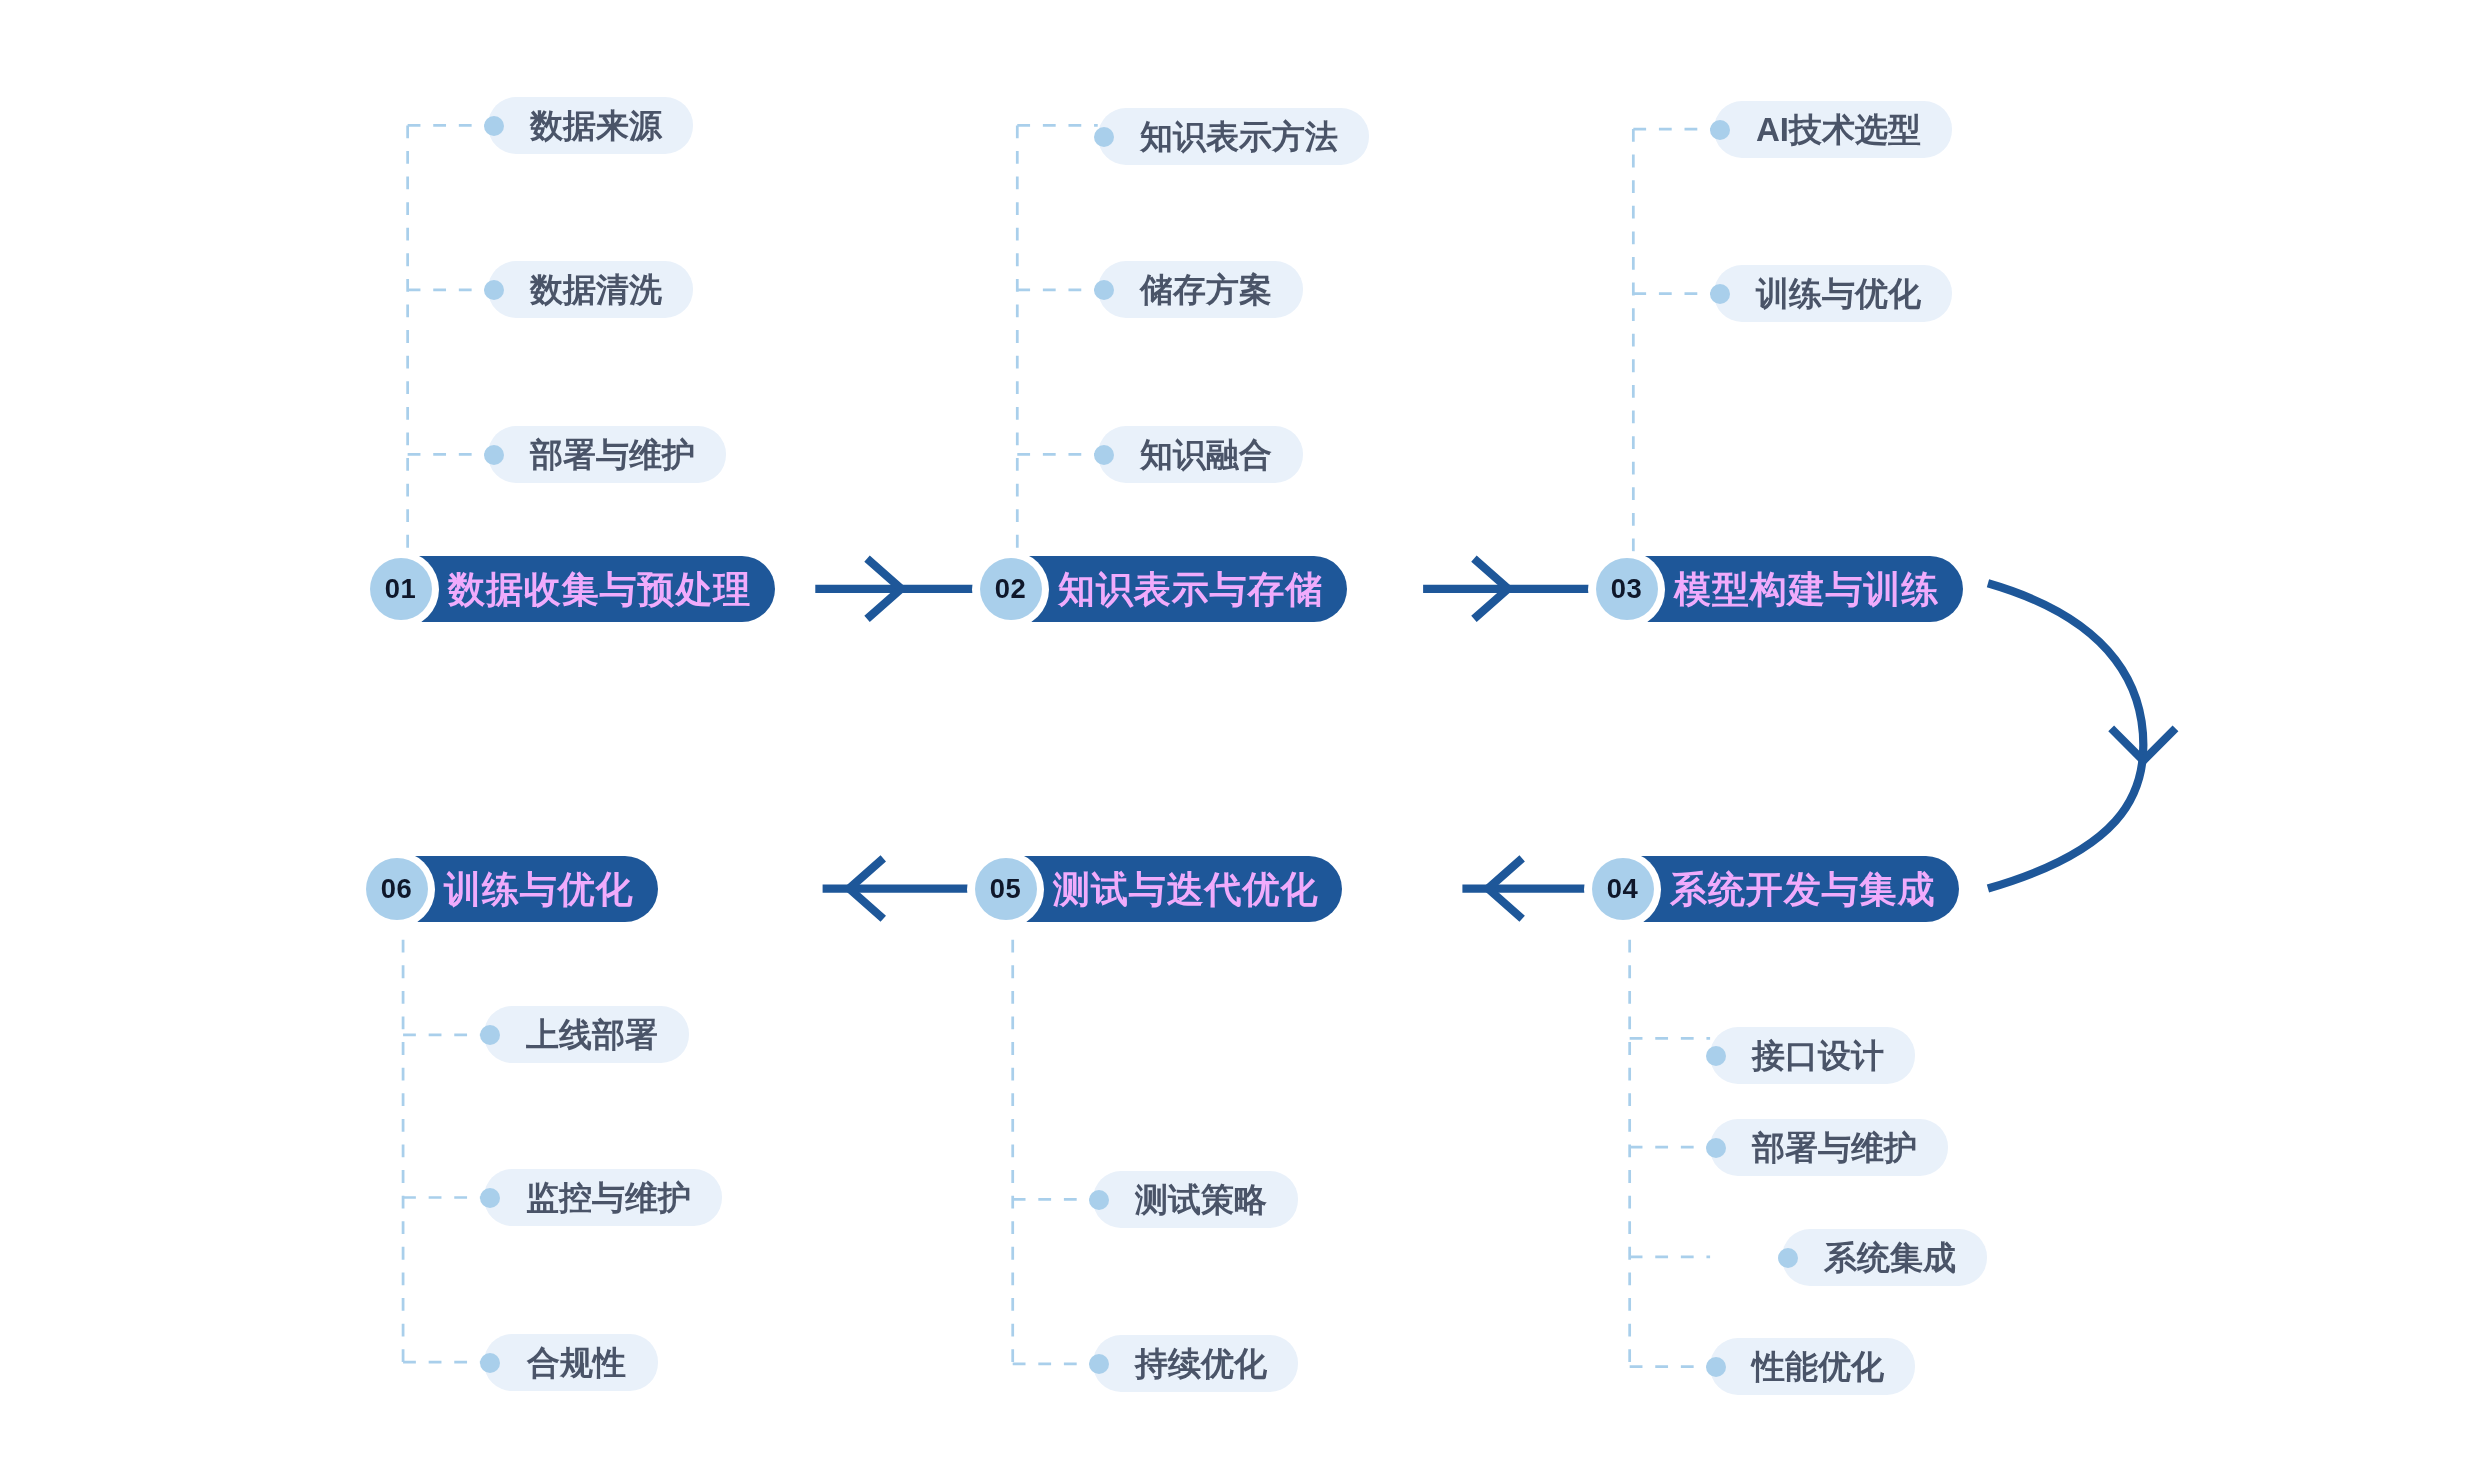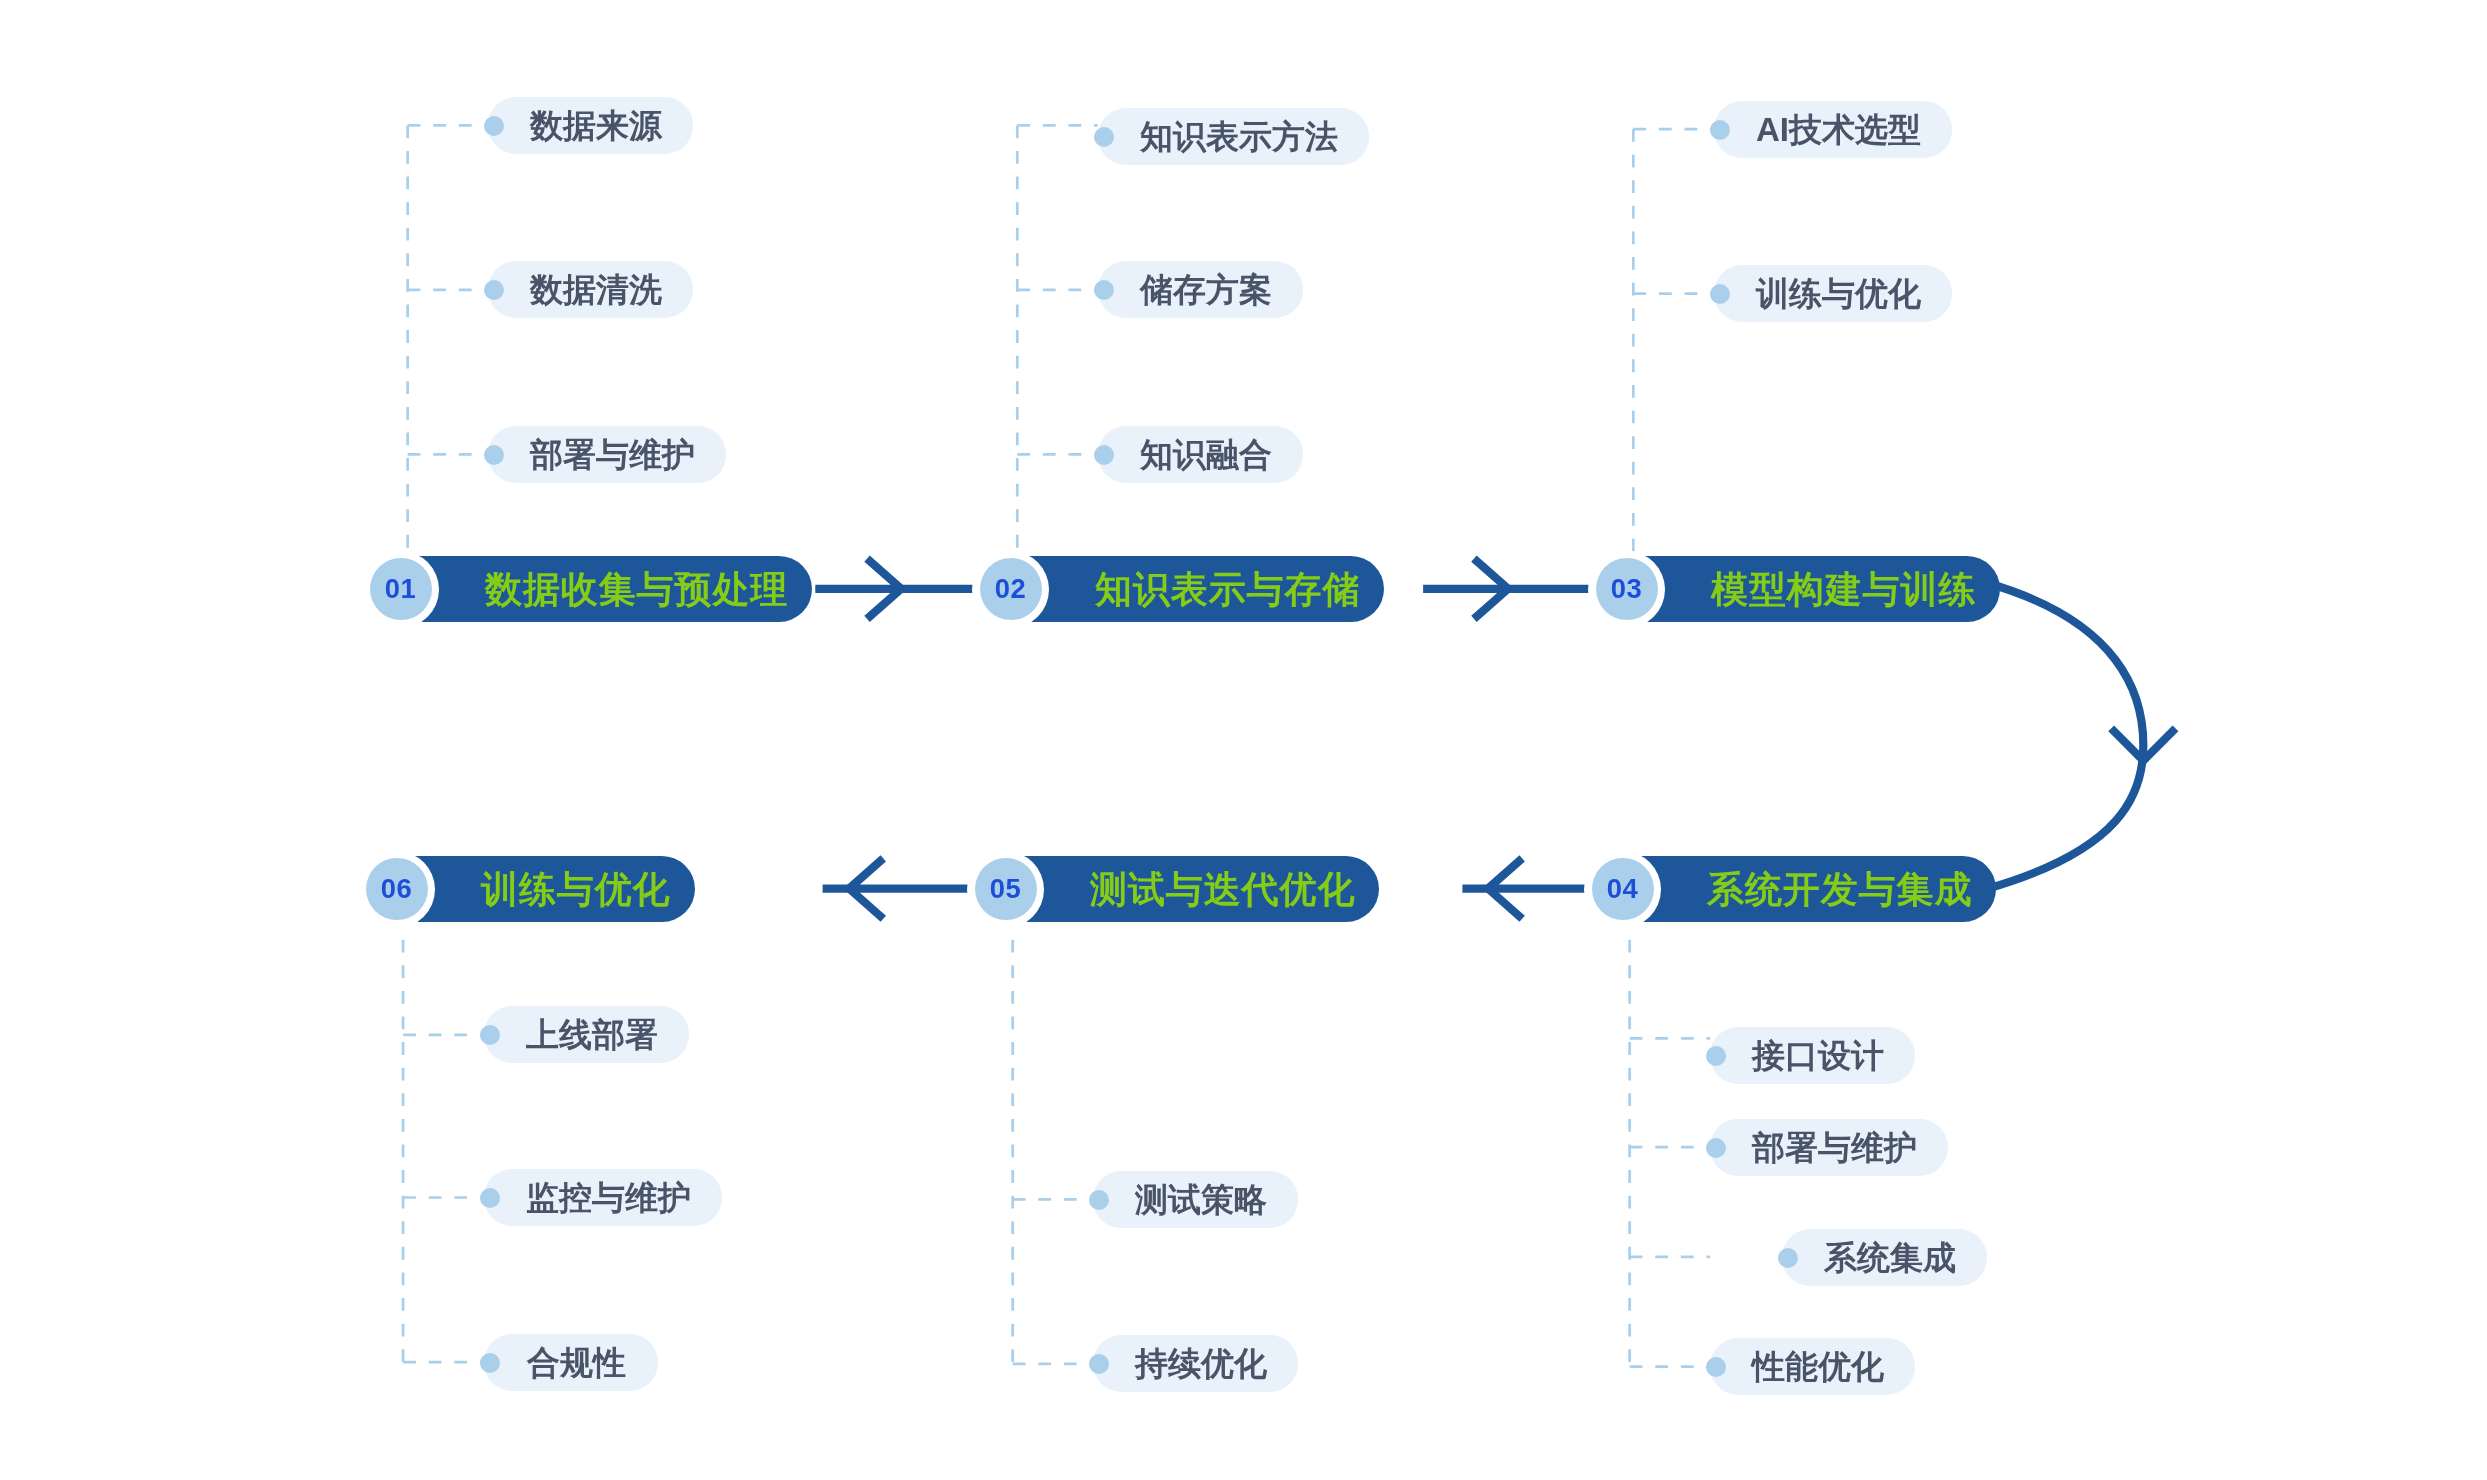--- a/index.html
+++ b/index.html
@@ -42,47 +42,46 @@
     height: 66px;
     background: #1e5799;
     border-radius: 0 33px 33px 0;
     display: flex;
     align-items: center;
     box-sizing: border-box;
     padding-left: 44px;
     padding-right: 24px;
   }
   .stage-label {
-    color: #84cc16;
+    color: #f0abfc;
     font-size: 37px;
     font-weight: bold;
     letter-spacing: 0.9px;
     white-space: nowrap;
     line-height: 1;
-    margin-left: 37px;
   }
   .stage-badge-ring {
     position: absolute;
     left: 0;
     top: -5.5px;
     width: 77px;
     height: 77px;
     border-radius: 50%;
     background: #ffffff;
     z-index: 3;
     display: flex;
     align-items: center;
     justify-content: center;
   }
   .stage-badge {
     width: 62px;
     height: 62px;
     border-radius: 50%;
     background: #a9cfeb;
-    color: #1d4ed8;
+    color: #0f172a;
     font-size: 27.4px;
     font-weight: bold;
     display: flex;
     align-items: center;
     justify-content: center;
     letter-spacing: 0.5px;
   }
   
   .sub-item {
     position: absolute;

